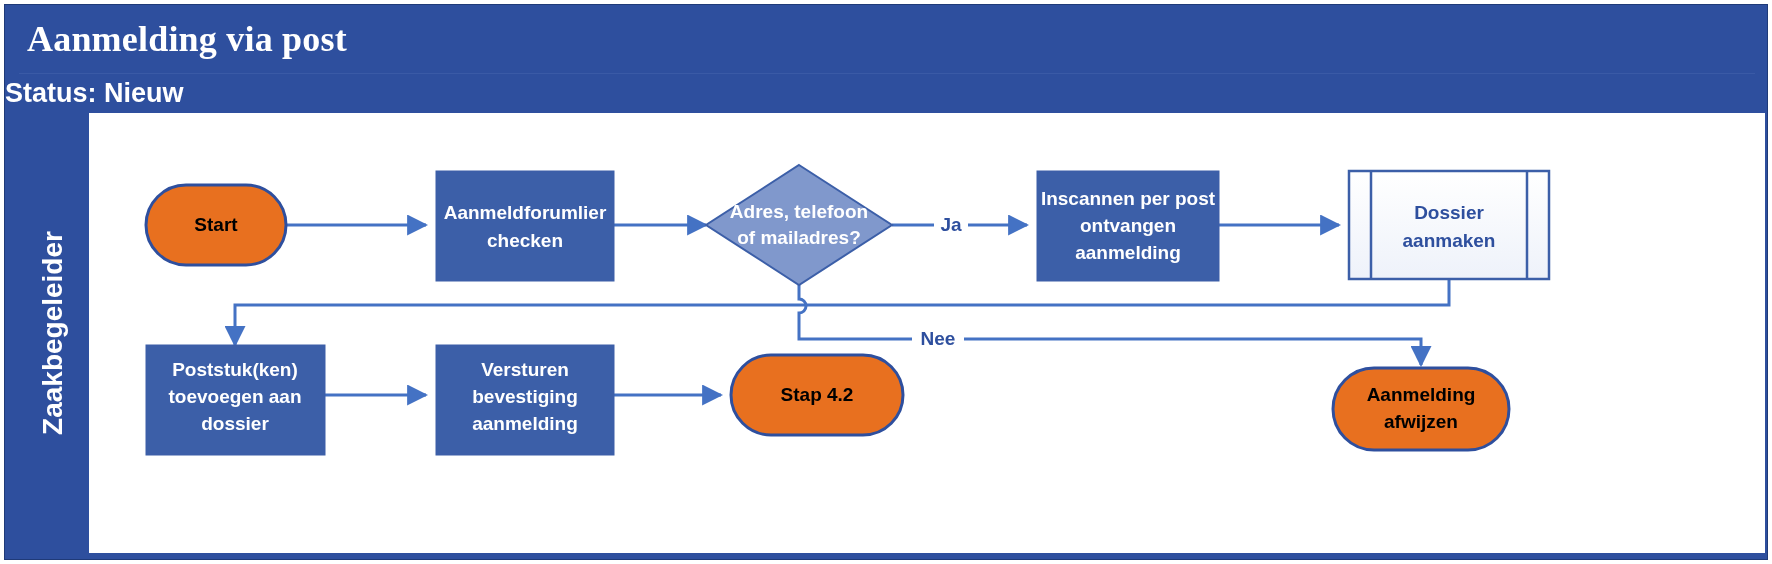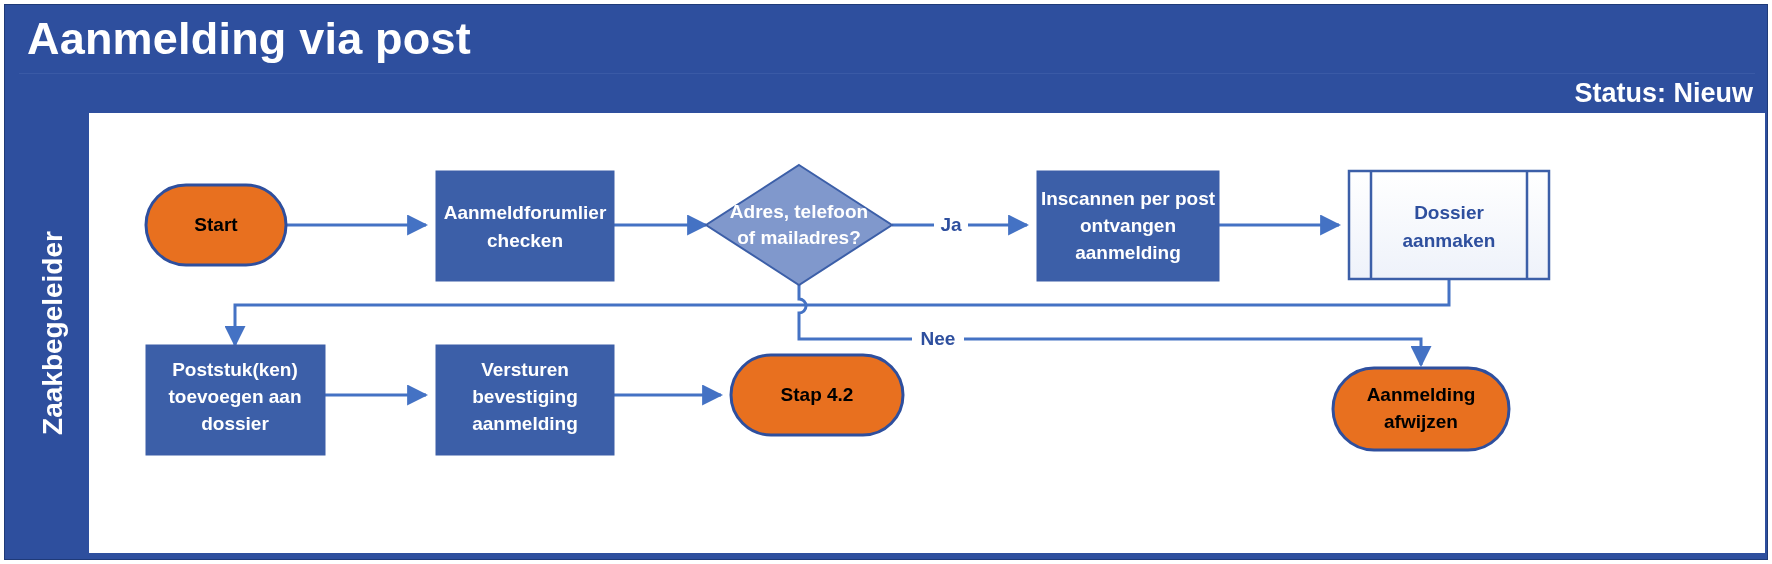--- a/index.html
+++ b/index.html
@@ -34,43 +34,43 @@
     left: 0;
     top: 0;
     width: 100%;
     height: 68px;
     box-sizing: border-box;
     display: flex;
     align-items: center;
   }
   .title-text {
     color: #ffffff;
-    font-size: 45px;
+    font-size: 36px;
     font-weight: bold;
     letter-spacing: 0.2px;
     padding-left: 22px;
     white-space: nowrap;
+    font-family: Liberation Serif, serif;
   }
   .title-rule {
     position: absolute;
     left: 14px;
     top: 68px;
     width: 1736px;
     height: 1px;
     background: #3a5aa6;
   }
   .status-bar {
     position: absolute;
     left: 0;
     top: 69px;
     width: 100%;
     height: 39px;
     display: flex;
     align-items: center;
-    justify-content: flex-end;
   }
   .status-text {
     color: #ffffff;
     font-size: 27px;
     font-weight: bold;
     padding-right: 14px;
     white-space: nowrap;
   }
 
   

